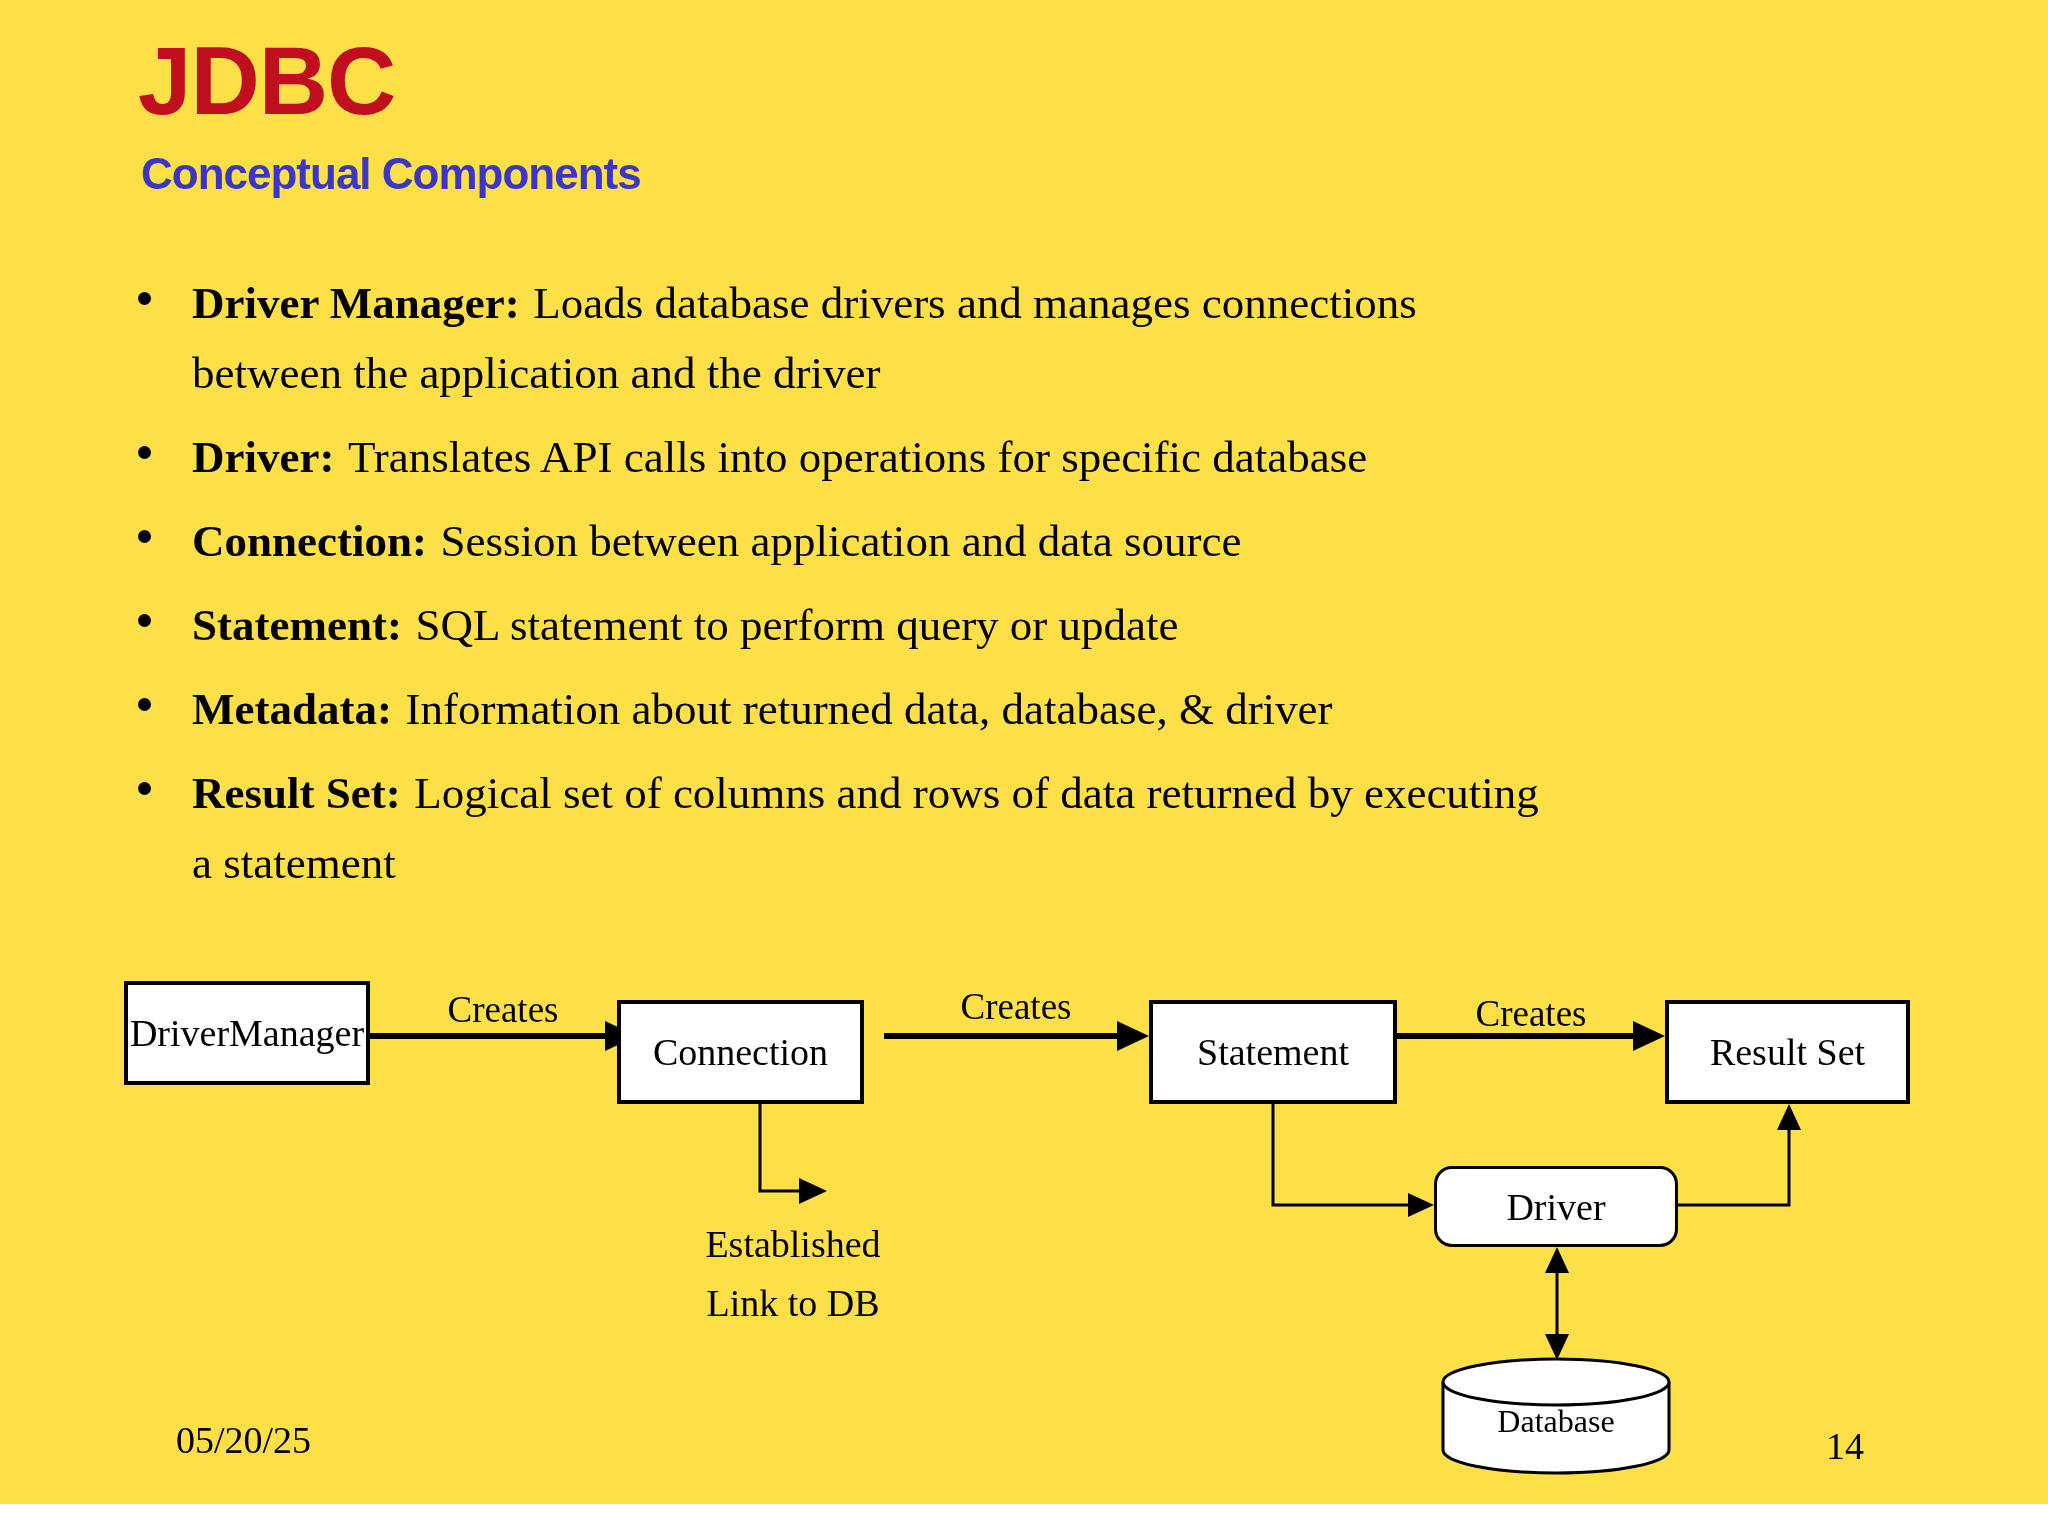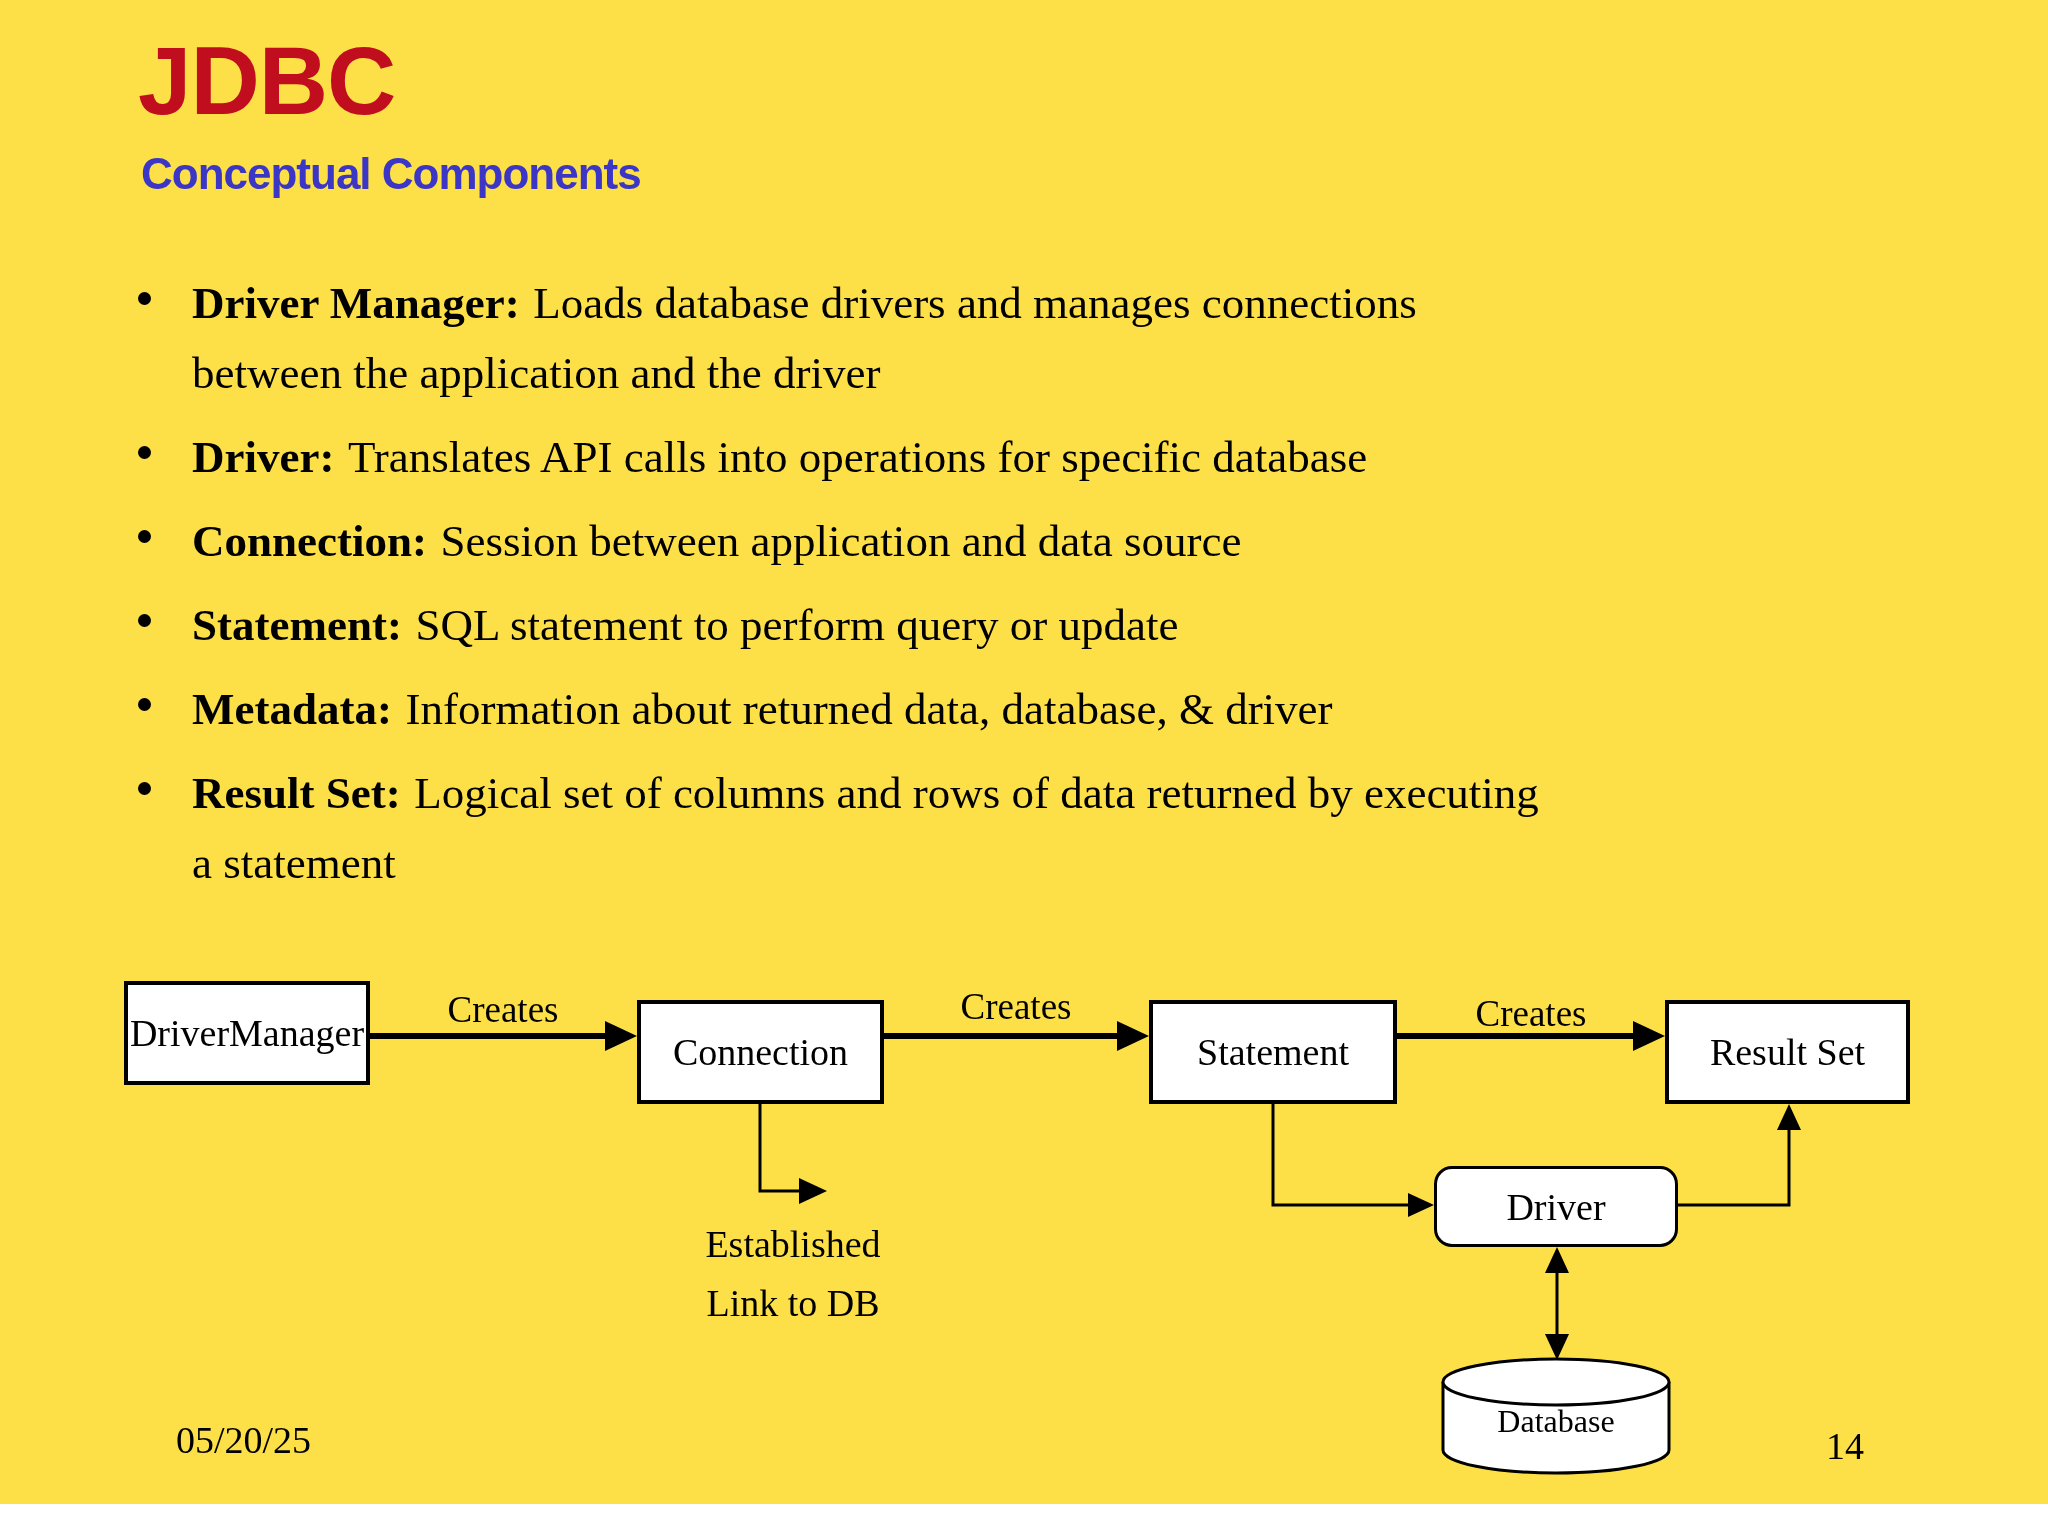--- a/index.html
+++ b/index.html
@@ -42,21 +42,21 @@
   .desc{white-space:pre-line;}
   
   svg.connectors{position:absolute;left:0;top:0;width:2048px;height:1536px;}
   .dbox{
     position:absolute;background:#fff;border:4px solid #000;
     display:flex;align-items:center;justify-content:center;
     font-size:38px;box-sizing:border-box;text-align:center;
   }
   .dbox.thin{border-width:3px;}
   .box-drivermanager{left:124px;top:969px;width:246px;height:104px;margin-top:12px;}
-  .box-connection{left:637px;top:1000px;width:247px;height:104px;}
+  .box-connection{left:617px;top:1000px;width:247px;height:104px;}
   .box-statement{left:1149px;top:1000px;width:248px;height:104px;}
   .box-resultset{left:1665px;top:1000px;width:245px;height:104px;}
   .box-driver{left:1434px;top:1166px;width:244px;height:81px;border-radius:18px;}
   .dlabel{
     position:absolute;font-size:37px;line-height:1.2;
     text-align:center;width:300px;
   }
   .creates-1{left:353px;top:988px;}
   .creates-2{left:866px;top:985px;}
   .creates-3{left:1381px;top:992px;}

